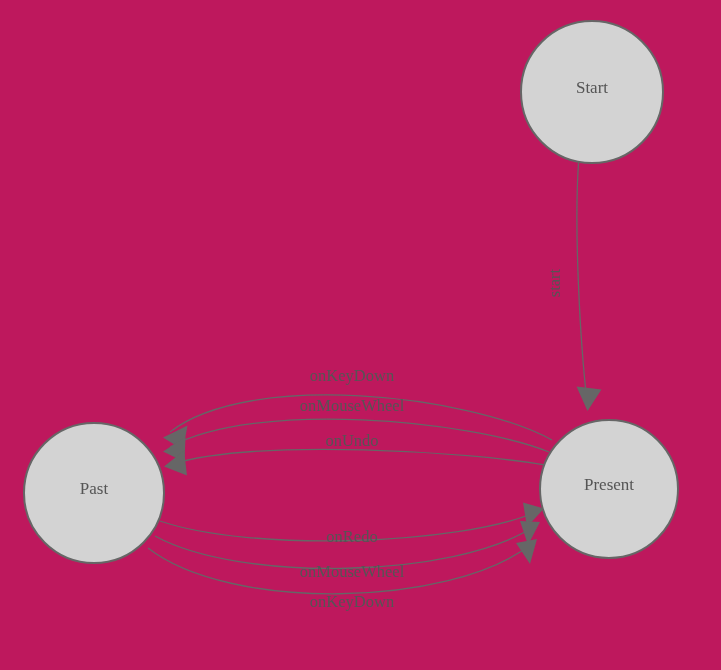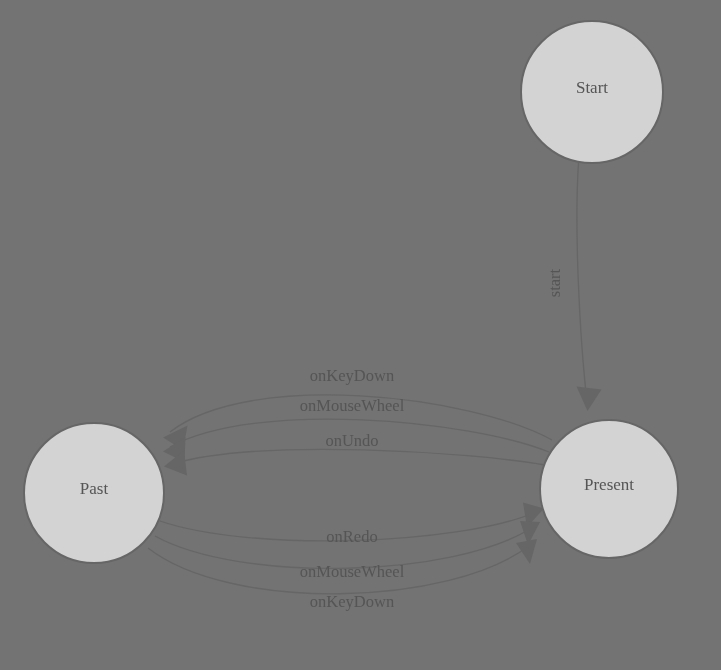--- a/index.html
+++ b/index.html
@@ -7,21 +7,21 @@
     padding: 0;
     background: #ffffff;
   }
   body {
     font-family: "Liberation Serif", "DejaVu Serif", serif;
   }
   #diagram-canvas {
     position: relative;
     width: 721px;
     height: 670px;
-    background: #737373;
+    background: #be185d;
     overflow: hidden;
   }
   #diagram-svg {
     display: block;
     width: 721px;
     height: 670px;
   }
   .node-circle {
     fill: #d3d3d3;
     stroke: #666666;

